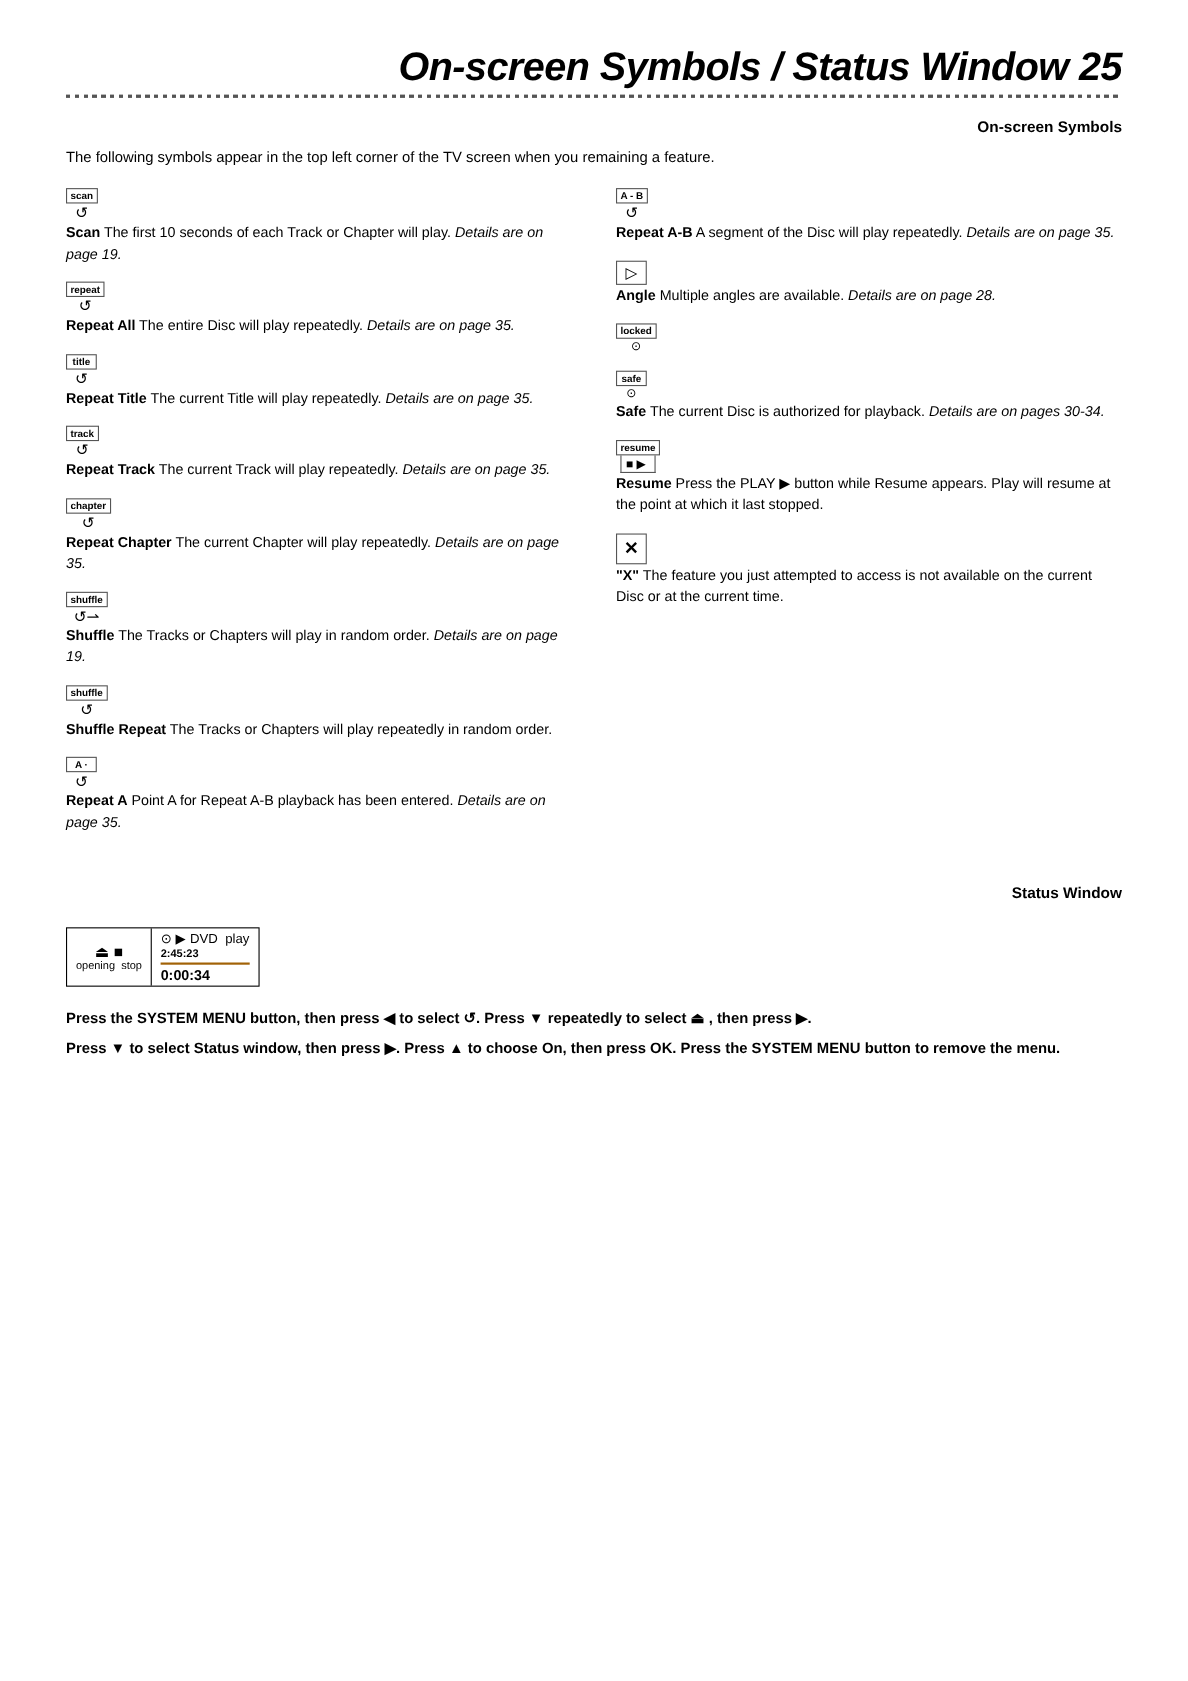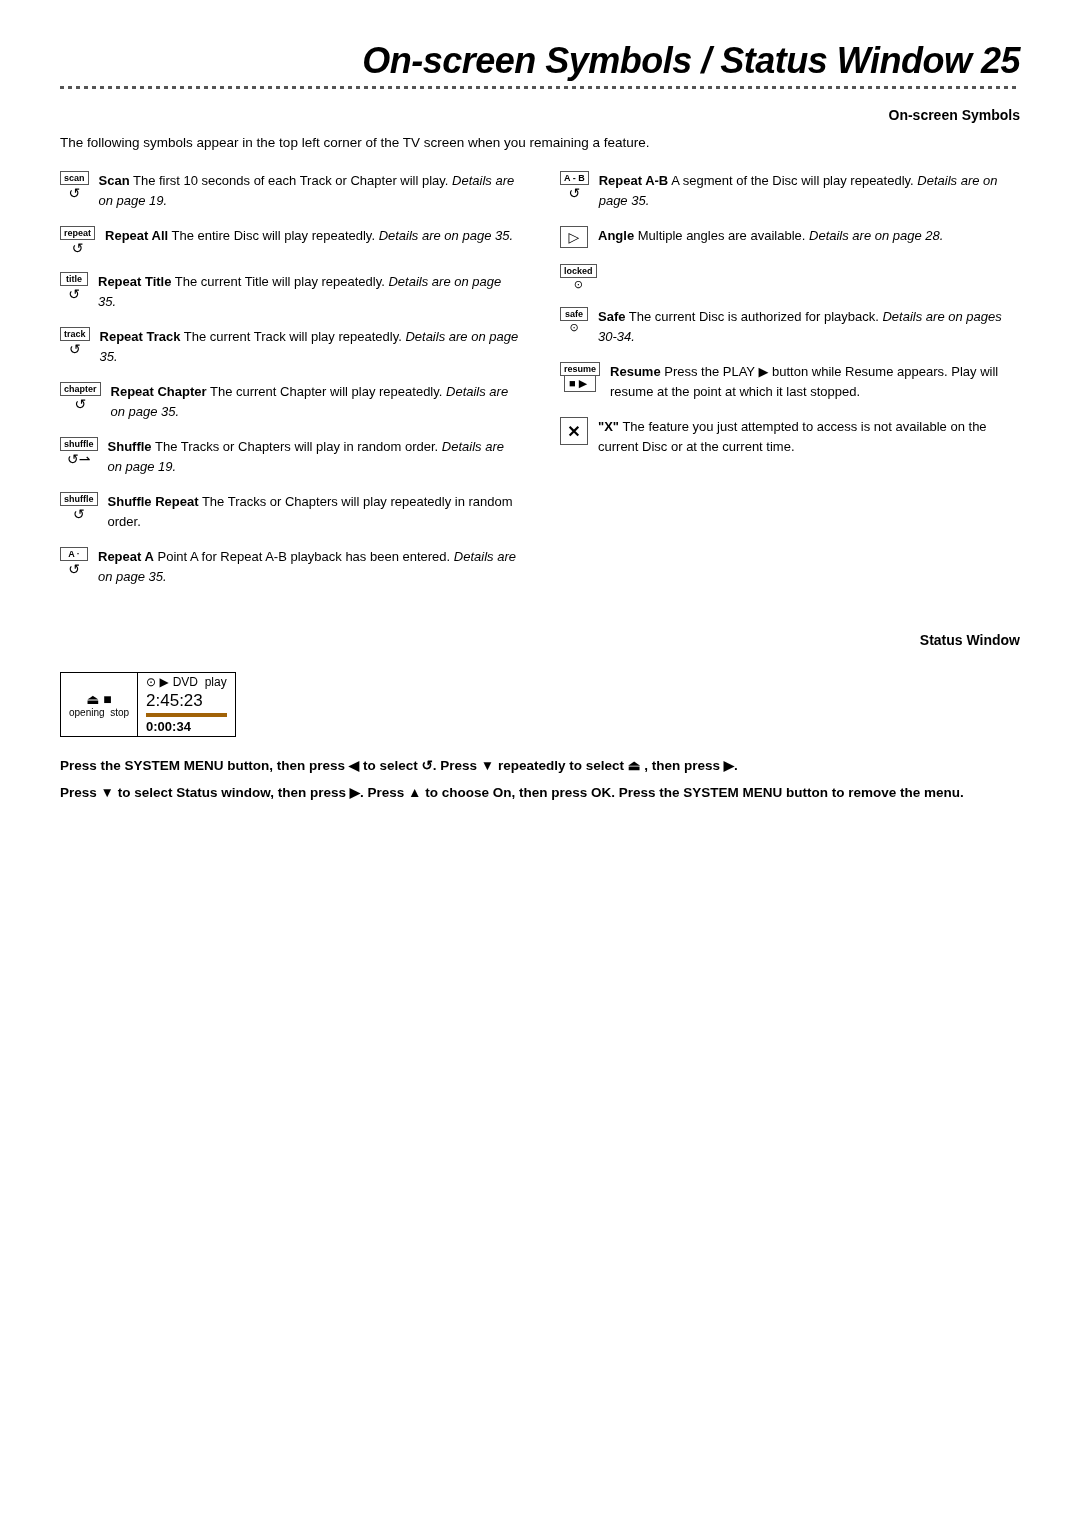--- a/index.html
+++ b/index.html
@@ -34,20 +34,21 @@
     .symbols-grid {
       display: grid;
       grid-template-columns: 1fr 1fr;
       column-gap: 40px;
       margin-bottom: 30px;
     }
     .symbol-entry {
       display: flex;
       align-items: flex-start;
       margin-bottom: 16px;
+      flex-direction: column;
     }
     .symbol-icon-wrap {
       flex-shrink: 0;
       margin-right: 10px;
       display: flex;
       flex-direction: column;
       align-items: center;
     }
     .icon-box {
       border: 1px solid #555;
@@ -93,23 +94,23 @@
       align-items: center;
       justify-content: center;
     }
     .status-box-right {
       padding: 2px 8px;
       display: flex;
       flex-direction: column;
       justify-content: center;
     }
     .status-time {
-      font-size: 17px;
-      font-weight: normal;
-      border-bottom: 4px solid #a16207;
+      font-size: 10px;
+      font-weight: bold;
+      border-bottom: 2px solid #a16207;
       padding-bottom: 2px;
       margin-bottom: 2px;
     }
     .status-time2 {
       font-size: 13px;
       font-weight: bold;
     }
     .instructions {
       font-size: 13.5px;
       line-height: 1.7;

